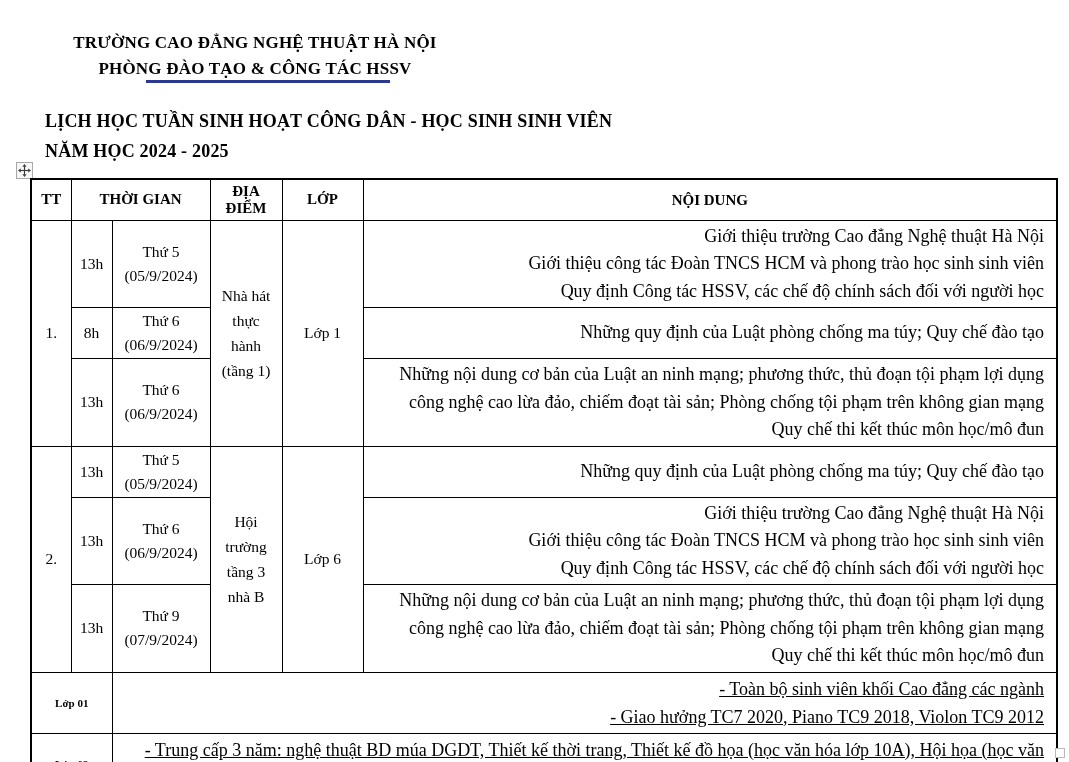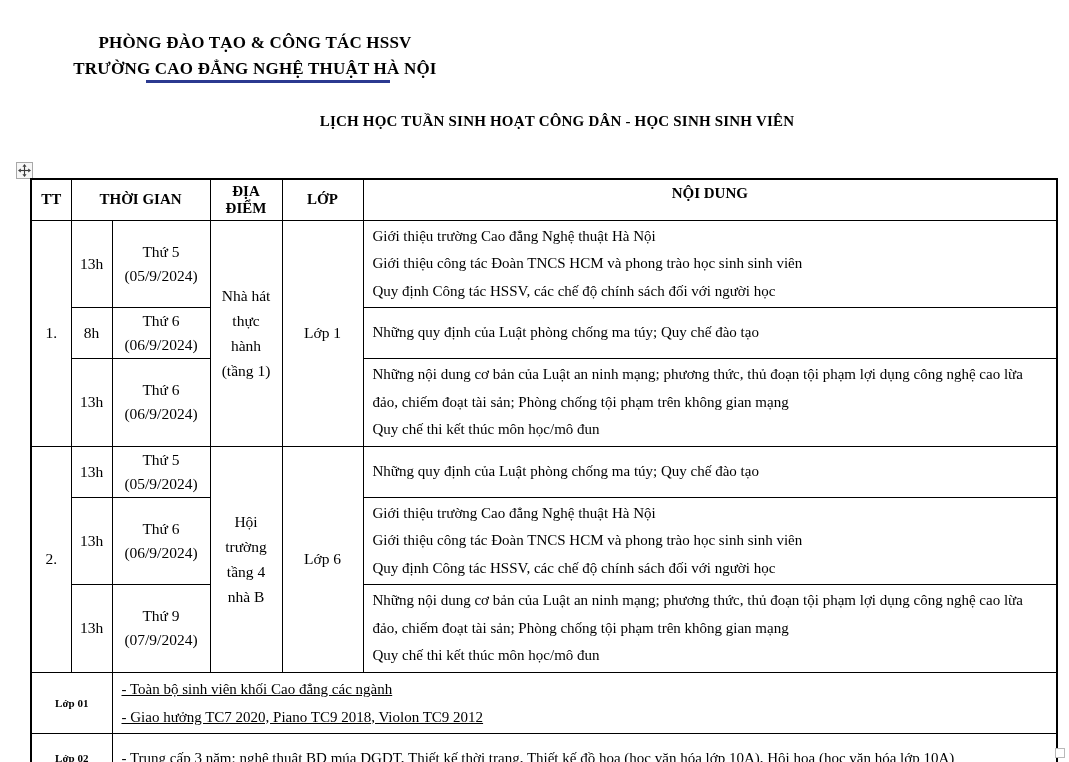--- a/index.html
+++ b/index.html
@@ -6,60 +6,61 @@
   body{
     width:1069px;height:762px;position:relative;background:#ffffff;color:#000;
     font-family:"Liberation Serif","DejaVu Serif",serif;overflow:hidden;
   }
   .org{
     position:absolute;left:40px;top:30px;width:430px;text-align:center;
     font-weight:bold;font-size:17px;line-height:26px;letter-spacing:0.2px;
   }
   .org-underline{position:absolute;left:146px;top:80px;width:244px;height:3px;background:#2b3990;}
   .titles{
-    position:absolute;left:45px;top:106px;width:1024px;text-align:center;
-    font-weight:bold;font-size:15px;line-height:30px;letter-spacing:0.2px;
+    position:absolute;left:45px;top:106px;width:1024px;
+    font-weight:bold;font-size:18px;line-height:30px;letter-spacing:0.2px;
   }
   table.sched{
     position:absolute;left:30px;top:178px;width:1026px;
     border-collapse:collapse;table-layout:fixed;border:2px solid #000;
   }
   .sched th,.sched td{border:1.5px solid #000;overflow:hidden;}
   .sched th{font-size:15px;font-weight:bold;text-align:center;vertical-align:middle;line-height:17px;padding:0 2px;}
-  th.hdr-noidung{vertical-align:top;padding-top:5px;}
+  th.hdr-noidung{vertical-align:top;padding-top:12px;}
   td.center{text-align:center;vertical-align:middle;font-size:15.5px;}
   td.datecell{line-height:24px;}
   td.loccell{line-height:25px;padding:0 5px;margin-left:32px;}
   td.content{
-    text-align:left;vertical-align:middle;font-size:15px;
-    padding:2px 12px 2px 9px;line-height:27.5px;
+    text-align:right;vertical-align:middle;font-size:18px;
+    padding:2px 12px 2px 20px;line-height:27.5px;
   }
   td.note-label{font-weight:bold;font-size:11px;}
   td.note-text{line-height:28px;text-decoration:underline;}
   .move-handle{
     position:absolute;left:16px;top:162px;width:17px;height:17px;box-sizing:border-box;
     border:1px solid #a8a8a8;background:#f7f7f7;display:flex;align-items:center;justify-content:center;
     cursor:move;
   }
   .resize-handle{
     position:absolute;left:1055px;top:748px;width:10px;height:10px;box-sizing:border-box;
     border:1.5px solid #b9b9b9;background:#fff;cursor:nwse-resize;
   }
 </style>
 </head>
 <body>
 
 <div class="org">
+  <div>TRƯỜNG CAO ĐẲNG NGHỆ THUẬT HÀ NỘI</div>
   <div>PHÒNG ĐÀO TẠO &amp; CÔNG TÁC HSSV</div>
-  <div>TRƯỜNG CAO ĐẲNG NGHỆ THUẬT HÀ NỘI</div>
 </div>
 <div class="org-underline" style="background: rgb(43, 57, 144);"></div>
 
 <div class="titles">
   <div>LỊCH HỌC TUẦN SINH HOẠT CÔNG DÂN - HỌC SINH SINH VIÊN</div>
+  <div>NĂM HỌC 2024 - 2025</div>
 </div>
 
 <div class="move-handle">
   <svg width="13" height="13" viewBox="0 0 14 14">
     <g stroke="#3a3a3a" stroke-width="1.2" fill="#3a3a3a">
       <line x1="7" y1="2.6" x2="7" y2="11.4"></line>
       <line x1="2.6" y1="7" x2="11.4" y2="7"></line>
       <path d="M7 0 L9.2 3 L4.8 3 Z" stroke="none"></path>
       <path d="M7 14 L9.2 11 L4.8 11 Z" stroke="none"></path>
       <path d="M0 7 L3 4.8 L3 9.2 Z" stroke="none"></path>
@@ -126,21 +127,21 @@
     </td>
   </tr>
 
   <tr style="height:49px">
     <td class="center" rowspan="3">2.</td>
     <td class="center">13h</td>
     <td class="center datecell">
       <div>Thứ 5</div>
       <div>(05/9/2024)</div>
     </td>
-    <td class="center loccell" rowspan="3">Hội trường tầng 4 nhà B</td>
+    <td class="center loccell" rowspan="3">Hội trường tầng 3 nhà B</td>
     <td class="center" rowspan="3">Lớp 6</td>
     <td class="content">
       <div class="para">Những quy định của Luật phòng chống ma túy; Quy chế đào tạo</div>
     </td>
   </tr>
 
   <tr style="height:84px">
     <td class="center">13h</td>
     <td class="center datecell">
       <div>Thứ 6</div>

